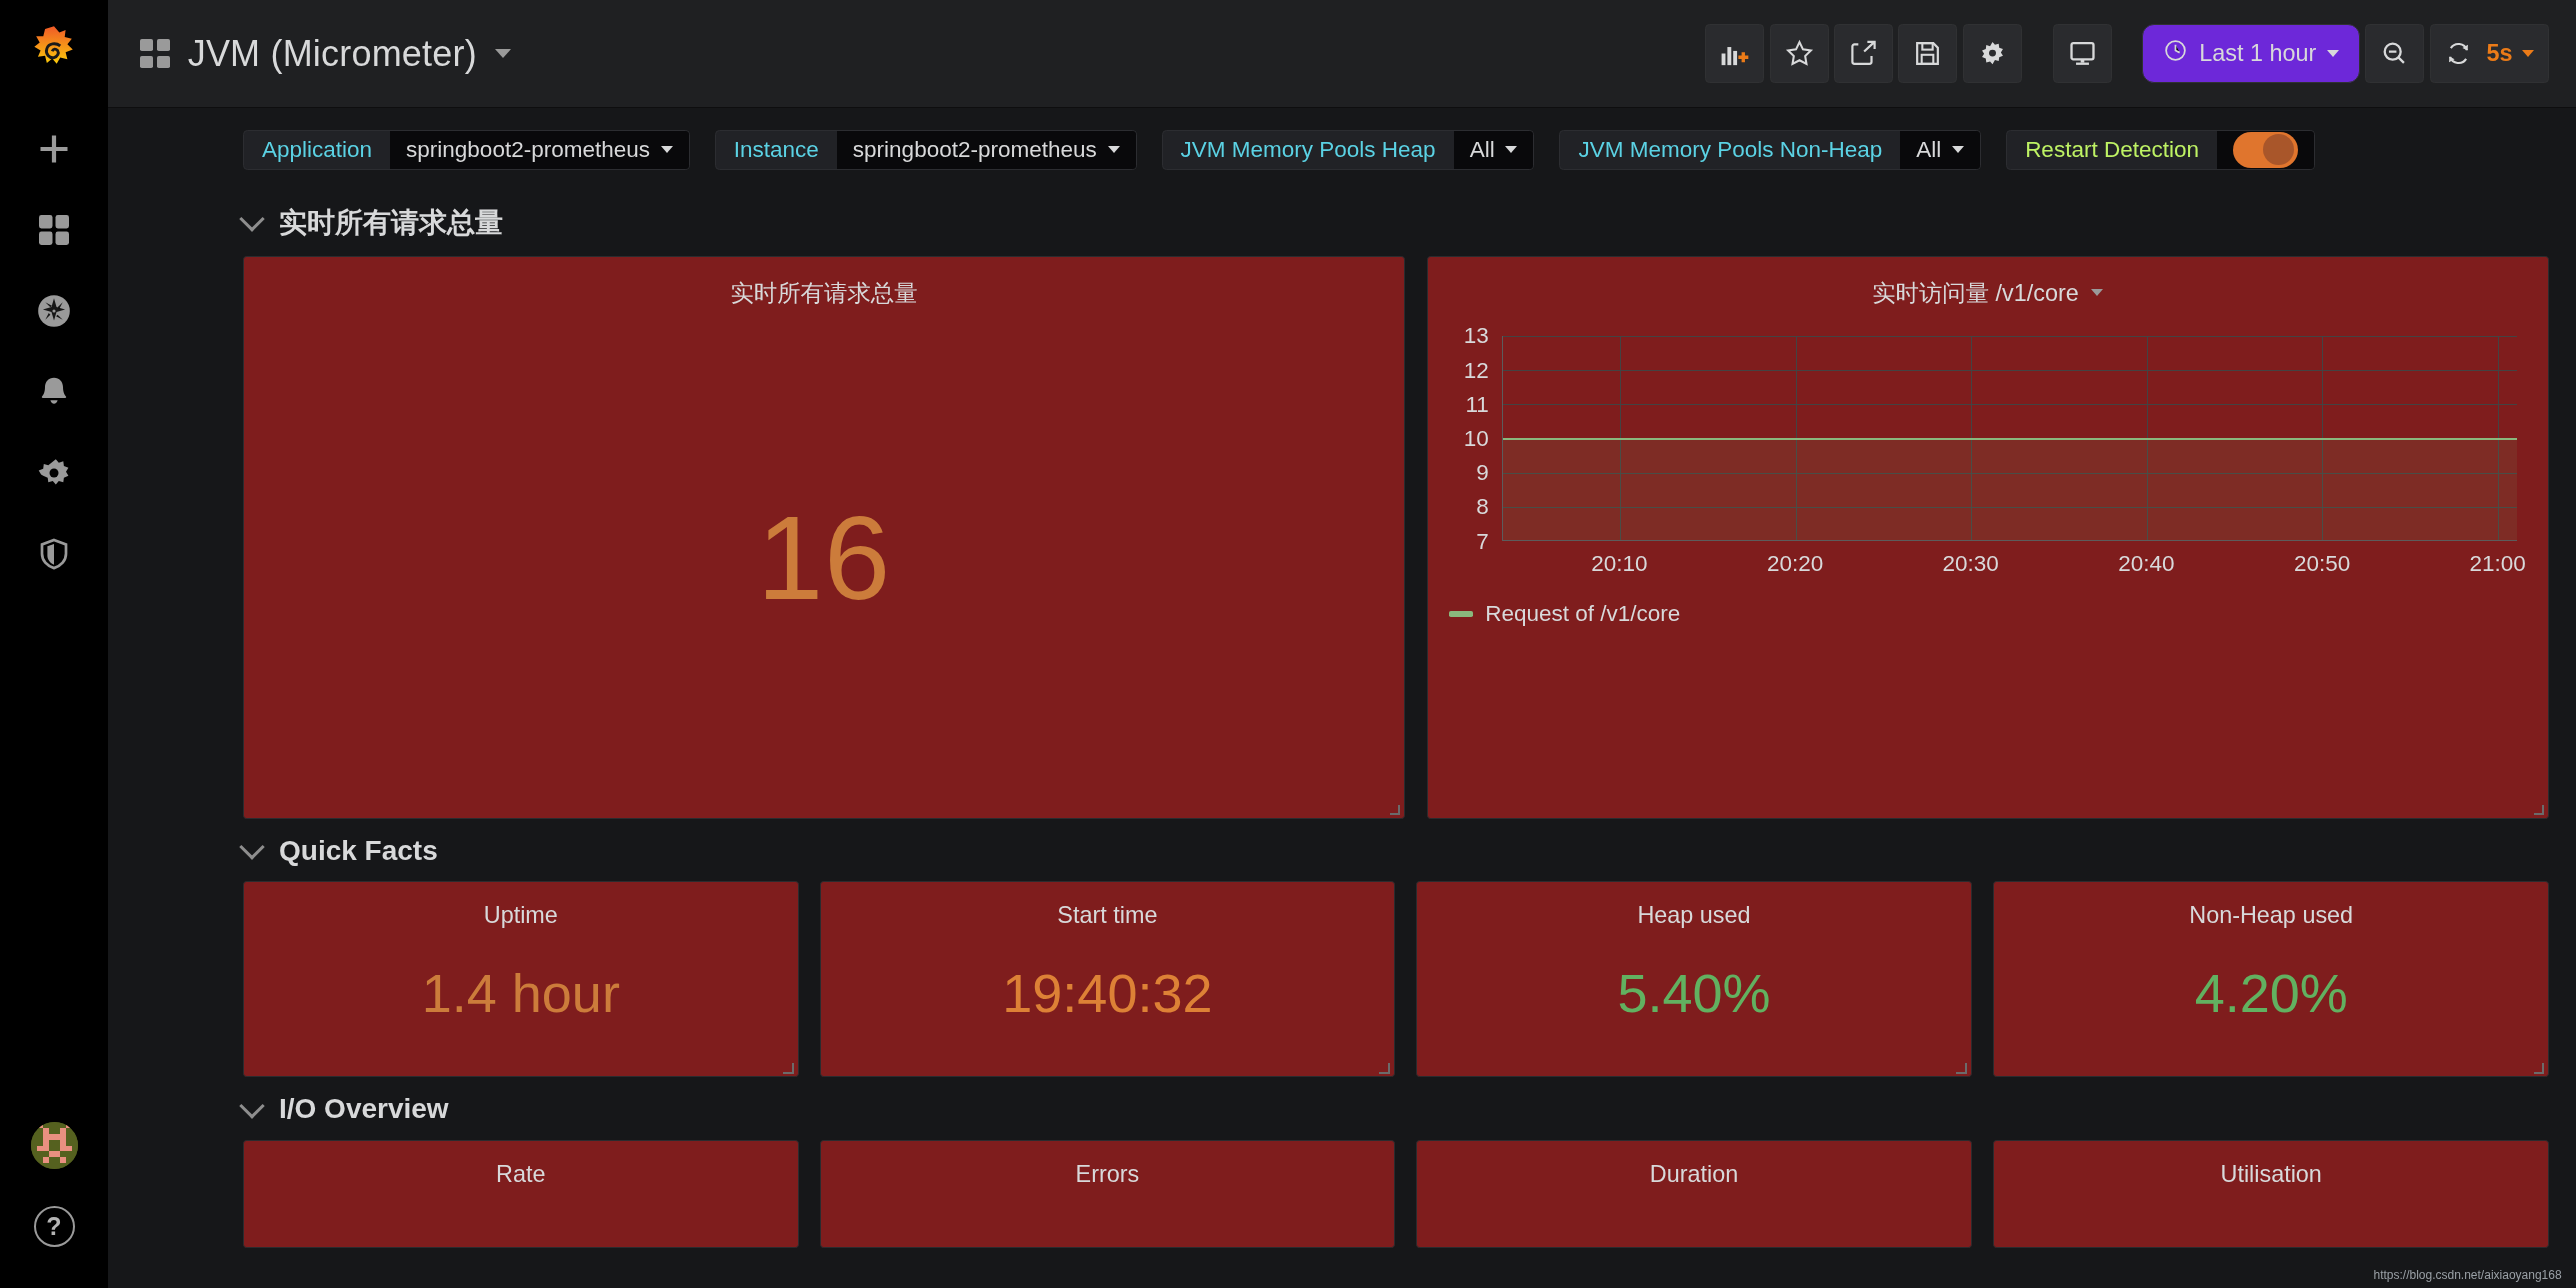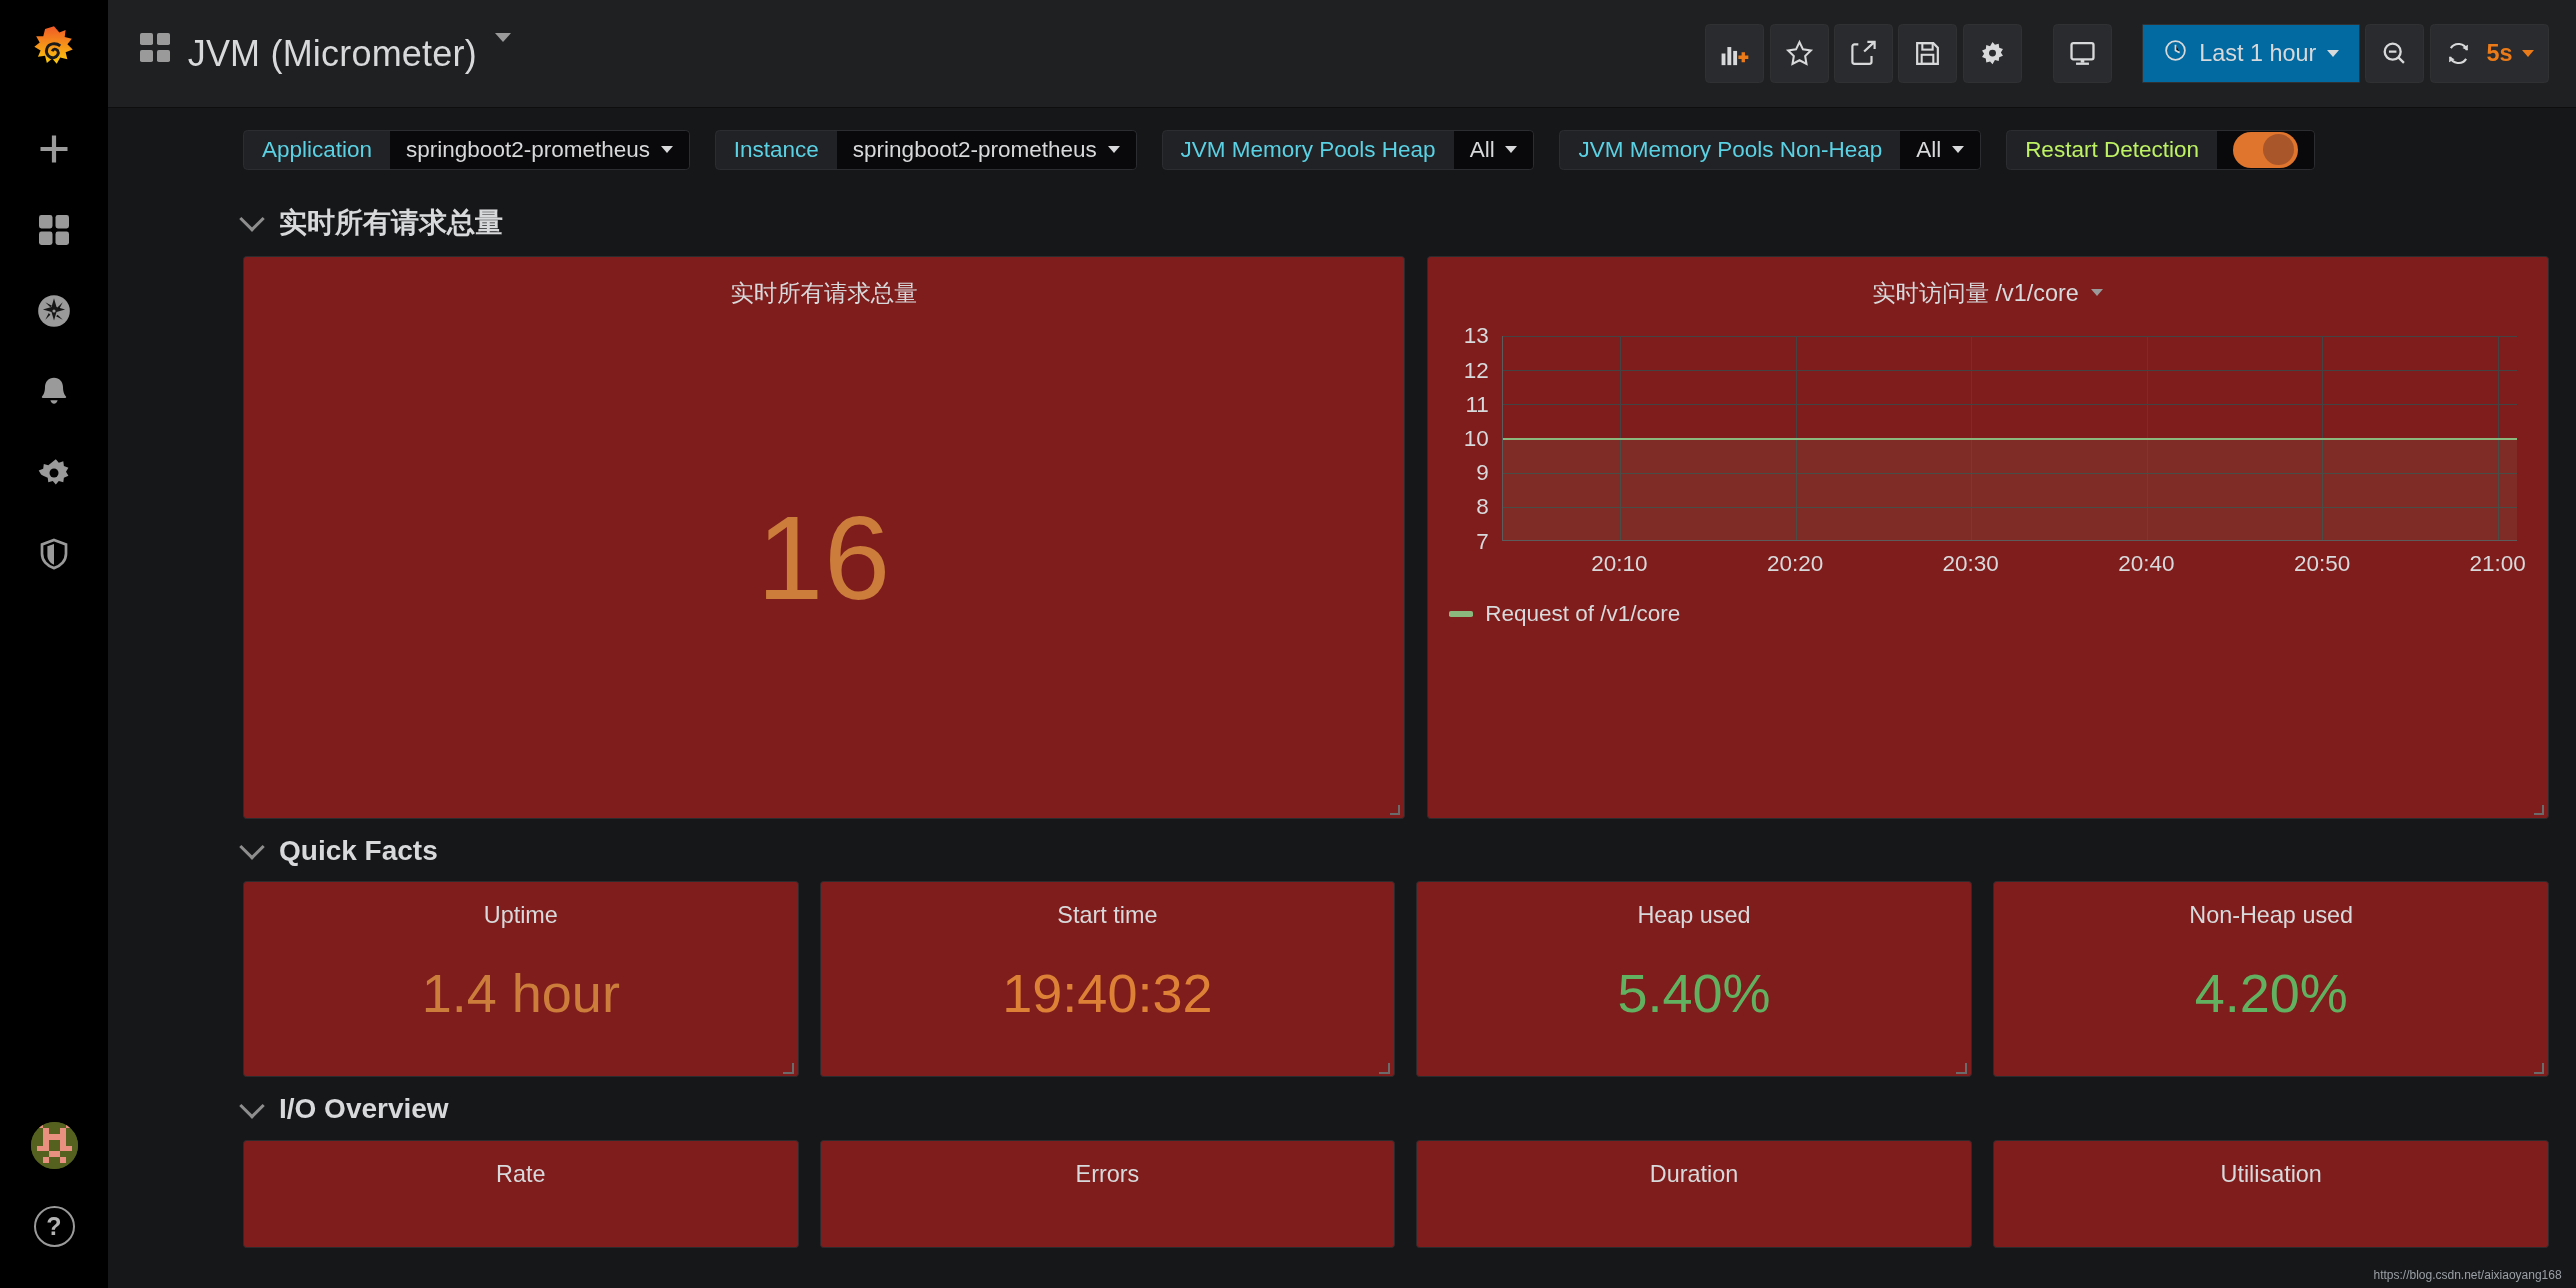--- a/index.html
+++ b/index.html
@@ -49,21 +49,21 @@
   
   .main { flex: 1; height: 1289px; position: relative; background: #161719; overflow: hidden; }
 
   
   .topnav {
     height: 108px; display: flex; align-items: center;
     padding: 0 27px 0 32px;
     background: #1f2022;
     border-bottom: 0.9px solid #0e0e0f;
   }
-  .dash-title-wrap { display: flex; align-items: flex-start; gap: 18px; cursor: pointer; }
+  .dash-title-wrap { display: flex; align-items: center; gap: 18px; cursor: pointer; }
   .dash-title { color: #d8d9da; font-size: 36px; font-weight: 400; letter-spacing: 0.2px; }
   .grid-icon { display: grid; grid-template-columns: 12.6px 12.6px; grid-template-rows: 12.6px 12.6px; gap: 4.5px; }
   .grid-icon i { background: #9a9a9a; border-radius: 1.8px; display: block; }
   .caret-down {
     width: 0; height: 0; border-left: 8px solid transparent;
     border-right: 8px solid transparent; border-top: 9px solid #9a9a9a;
   }
   .caret-sm {
     width: 0; height: 0; border-left: 6.3px solid transparent;
     border-right: 6.3px solid transparent; border-top: 7.2px solid #d8d9da;
@@ -75,22 +75,22 @@
   .tool-btn {
     height: 59px; min-width: 59px;
     background: #2a2b2e;
     border: 0.9px solid #303133;
     border-radius: 4.5px;
     display: flex; align-items: center; justify-content: center;
     cursor: pointer;
   }
   .tool-sep { width: 20px; }
   .time-btn {
-    height: 59px; background: #0369a1; border: 0.9px solid #303133;
-    border-radius: 1px; display: flex; align-items: center; gap: 10.8px;
+    height: 59px; background: #6d28d9; border: 0.9px solid #303133;
+    border-radius: 12px; display: flex; align-items: center; gap: 10.8px;
     padding: 0 20px; color: #d8d9da; font-size: 23.4px; cursor: pointer;
   }
   .refresh-group {
     height: 59px; background: #2a2b2e; border: 0.9px solid #303133;
     border-radius: 4.5px; display: flex; align-items: center; cursor: pointer;
   }
   .refresh-group .ri { padding: 0 14.4px; display: flex; align-items: center; }
   .refresh-val { color: #eb7b18; font-size: 23.4px; font-weight: bold; padding-right: 9px; }
   .refresh-caret { padding-right: 14.4px; display: flex; align-items: center; }
 

